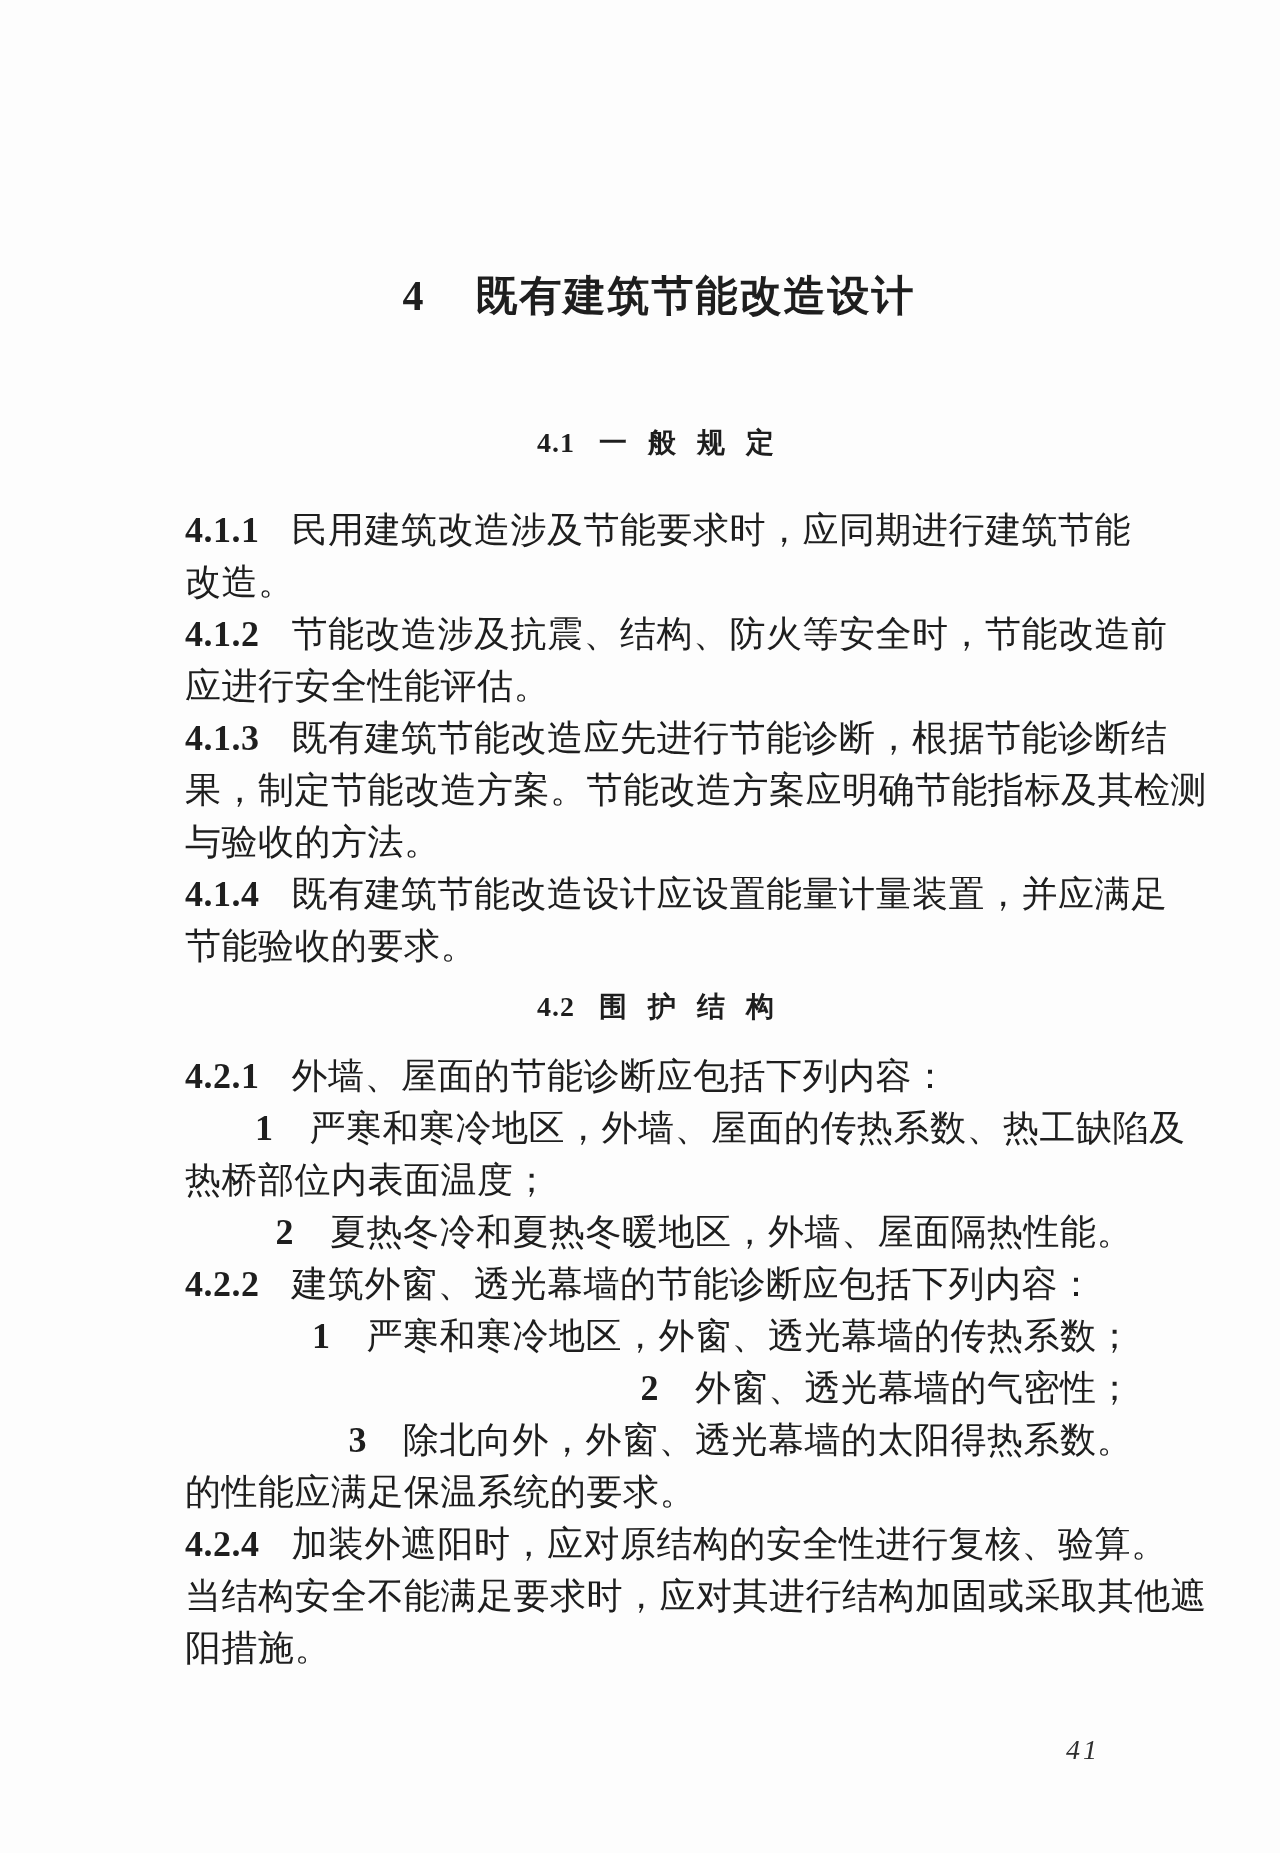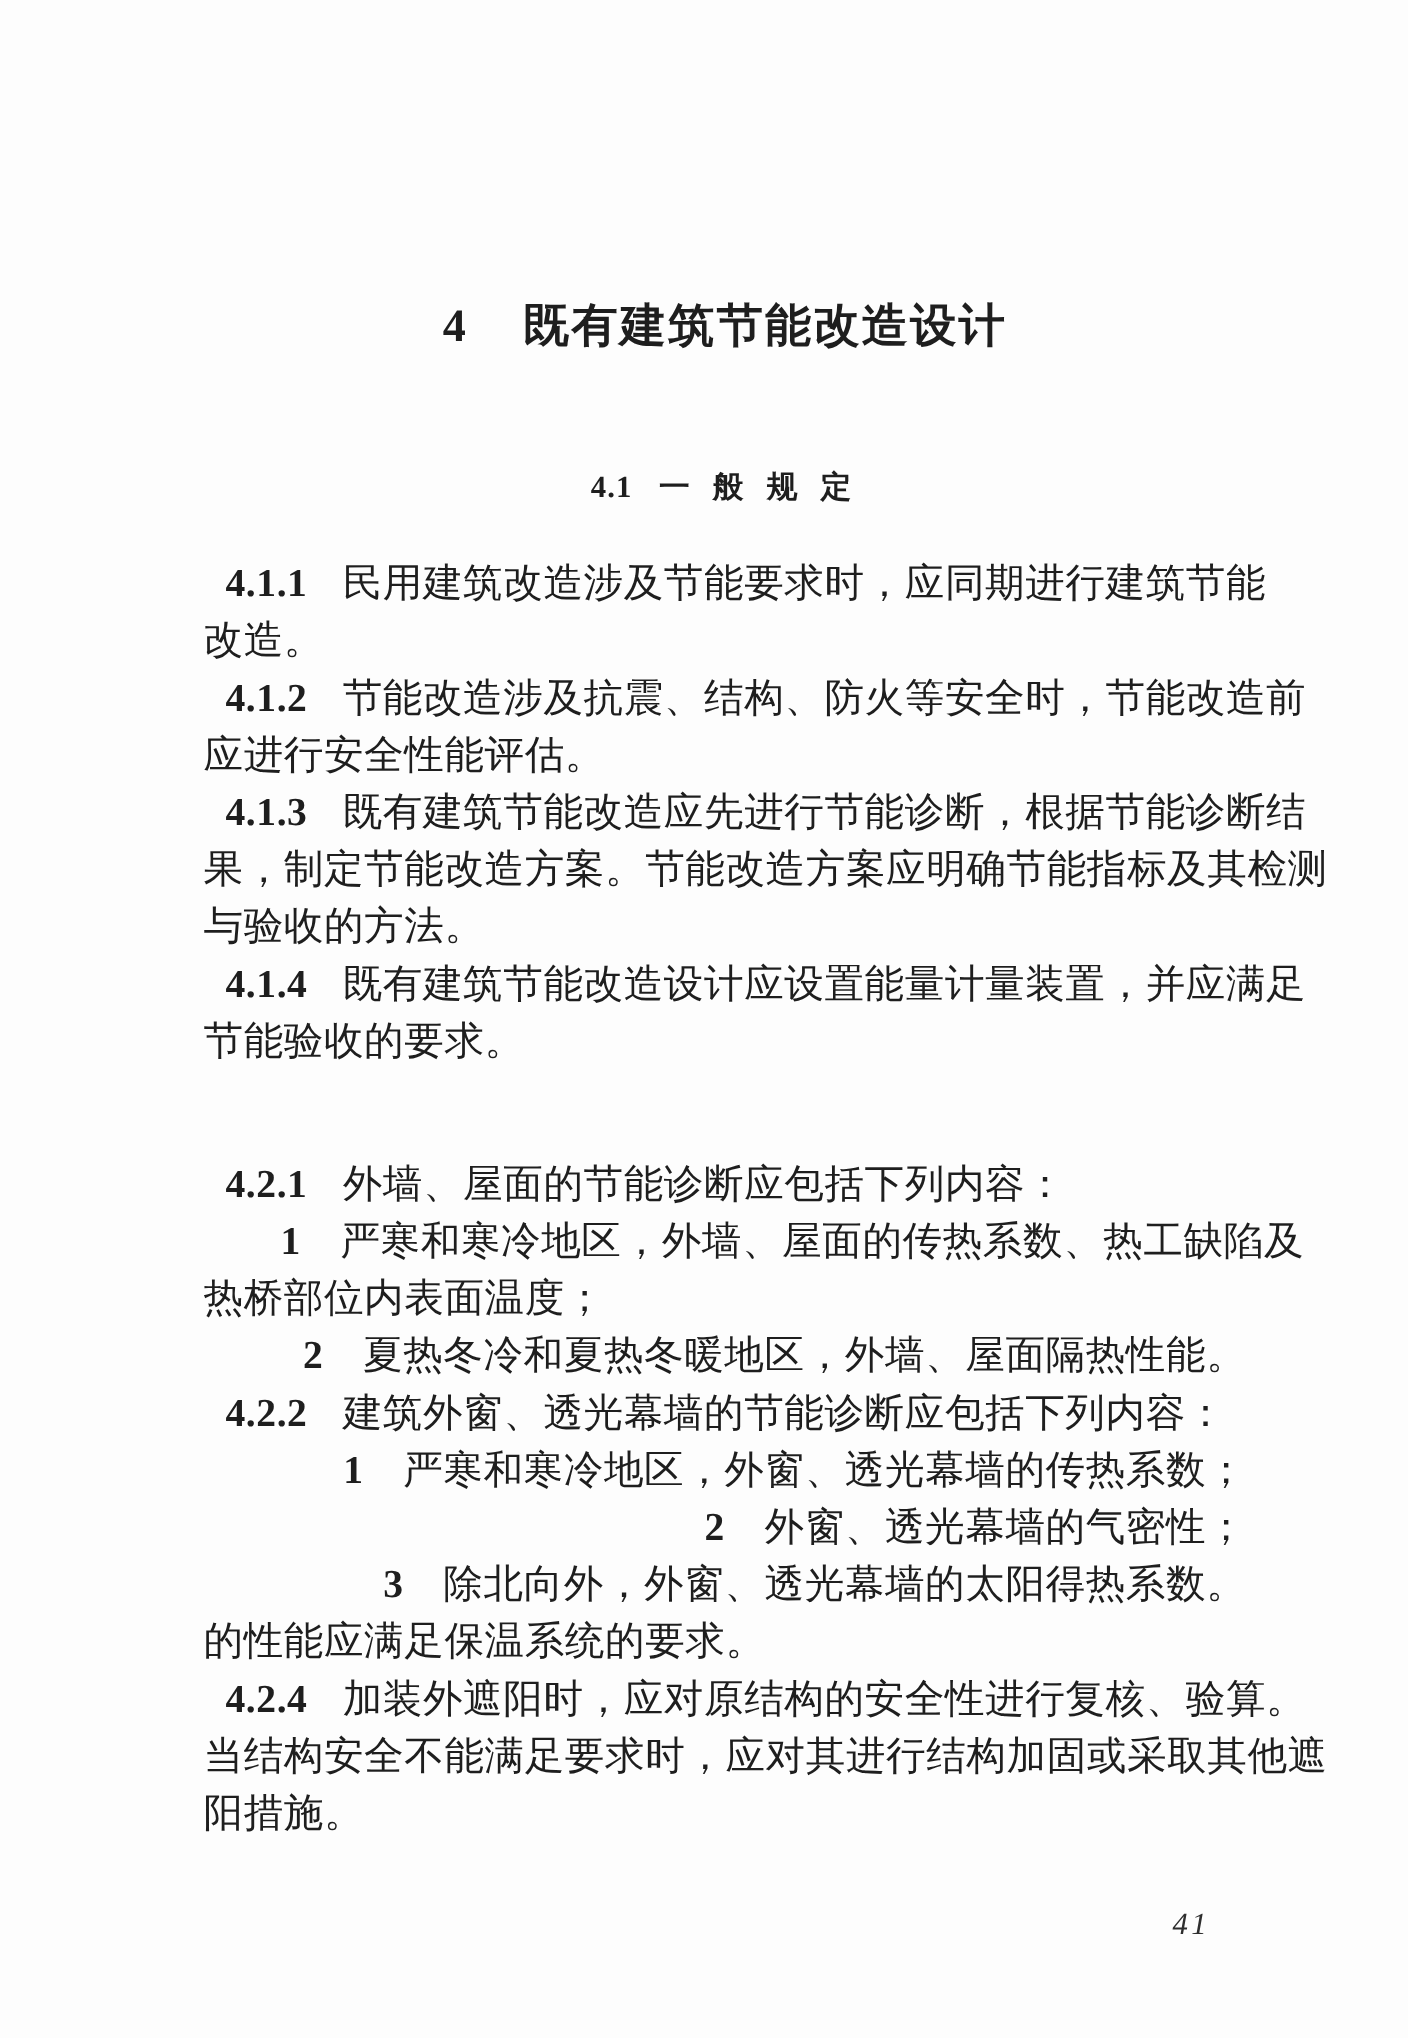--- a/index.html
+++ b/index.html
@@ -31,21 +31,21 @@
   .sec-heading .num { margin-right:24px; letter-spacing:1px; }
   .sec-heading .lab { letter-spacing:7px; }
   .block {
     position:absolute; left:185px; width:948px;
     font-size:36px; line-height:52px; letter-spacing:0.5px;
   }
   .block.b1 { top:504px; }
   .block.b2 { top:1050px; }
   .line { white-space:nowrap; height:52px; }
   .line .num { font-weight:bold; }
-  .clause .num { margin-right:32px;margin-left:20px; }
+  .clause .num { margin-right:32px; }
   .item { padding-left:70px;text-align:right; }
   .item .num { margin-right:36px; }
   .pagenum {
     position:absolute; left:1066px; top:1734px;
     font-size:28px; font-style:italic; color:#2e2e2e;
     letter-spacing:3px;
   }
 </style>
 </head>
 <body>
@@ -65,20 +65,23 @@
     <div class="line"><span>改造。</span></div>
     <div class="line clause"><span class="num">4.1.2</span><span>节能改造涉及抗震、结构、防火等安全时，节能改造前</span></div>
     <div class="line"><span>应进行安全性能评估。</span></div>
     <div class="line clause"><span class="num">4.1.3</span><span>既有建筑节能改造应先进行节能诊断，根据节能诊断结</span></div>
     <div class="line"><span>果，制定节能改造方案。节能改造方案应明确节能指标及其检测</span></div>
     <div class="line"><span>与验收的方法。</span></div>
     <div class="line clause"><span class="num">4.1.4</span><span>既有建筑节能改造设计应设置能量计量装置，并应满足</span></div>
     <div class="line"><span>节能验收的要求。</span></div>
   </div>
 
+  <div class="sec-heading h42">
+    <span class="num">4.2</span><span class="lab">围 护 结 构</span>
+  </div>
 
   <div class="block b2">
     <div class="line clause"><span class="num">4.2.1</span><span>外墙、屋面的节能诊断应包括下列内容：</span></div>
     <div class="line item"><span class="num">1</span><span>严寒和寒冷地区，外墙、屋面的传热系数、热工缺陷及</span></div>
     <div class="line"><span>热桥部位内表面温度；</span></div>
     <div class="line item"><span class="num">2</span><span>夏热冬冷和夏热冬暖地区，外墙、屋面隔热性能。</span></div>
     <div class="line clause"><span class="num">4.2.2</span><span>建筑外窗、透光幕墙的节能诊断应包括下列内容：</span></div>
     <div class="line item"><span class="num">1</span><span>严寒和寒冷地区，外窗、透光幕墙的传热系数；</span></div>
     <div class="line item"><span class="num">2</span><span>外窗、透光幕墙的气密性；</span></div>
     <div class="line item"><span class="num">3</span><span>除北向外，外窗、透光幕墙的太阳得热系数。</span></div>

